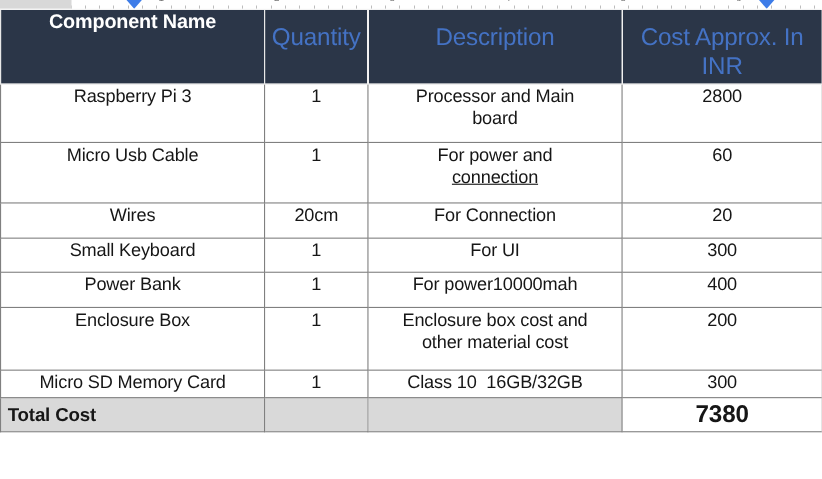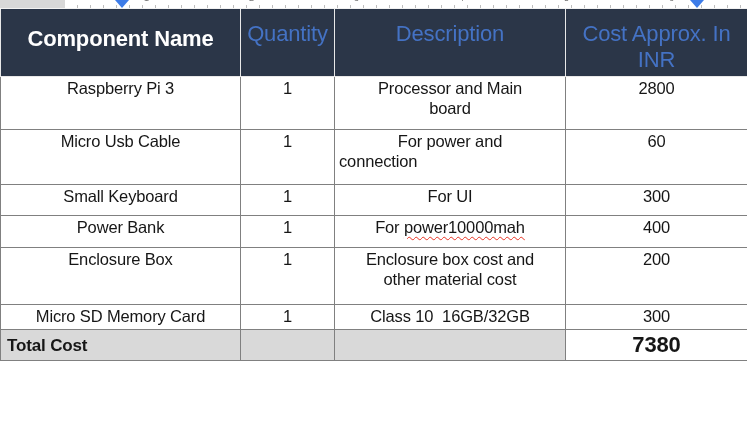--- a/index.html
+++ b/index.html
@@ -14,25 +14,25 @@
     background:repeating-linear-gradient(to right,transparent 0 12px,#bdbdbd 12px 13px);}
   .ruler-num{position:absolute;top:-6px;font-size:9px;color:#777;line-height:1;}
   .indent-marker{position:absolute;top:0;width:0;height:0;
     border-left:7px solid transparent;border-right:7px solid transparent;border-top:8px solid #3d7ce8;}
   
   table{border-collapse:collapse;table-layout:fixed;width:747px;
     font-size:16.5px;letter-spacing:-0.15px;line-height:1.2;}
   th,td{padding:2px 4px;vertical-align:top;overflow:hidden;}
   td{border:1px solid #808080;}
   thead th{background:#2b3648;border:1px solid #e8e8e8;border-top:none;font-weight:400;}
-  th.comp{color:#ffffff;font-weight:700;font-size:22px;padding-top:17px;}
+  th.comp{color:#ffffff;font-weight:700;font-size:18px;padding-top:0;}
   th.accent{color:#4472c4;font-size:22px;padding-top:12px;}
   .center{text-align:center;}
-  .line-left{text-align:left;}
-  .misspelled{text-decoration:underline;text-decoration-style:wavy;
+  .line-left{text-align:center;text-decoration:underline;}
+  .misspelled{text-decoration-style:wavy;
     text-decoration-color:#ea3323;text-decoration-thickness:1px;text-underline-offset:3px;}
   .total-label{background:#d9d9d9;font-weight:700;font-size:17px;text-align:left;padding:6px 6px 0 6px;margin-top:28px;}
   .total-empty{background:#d9d9d9;}
   .total-value{font-weight:700;font-size:22px;text-align:center;}
 </style>
 </head>
 <body>
 
 <div class="ruler">
   <div class="ruler-left"></div>
@@ -74,20 +74,26 @@
     </tr>
     <tr style="height:55px">
       <td class="center">Micro Usb Cable</td>
       <td class="center">1</td>
       <td class="center">
         <div>For power and</div>
         <div class="line-left">connection</div>
       </td>
       <td class="center">60</td>
     </tr>
+    <tr style="height:32px">
+      <td class="center">Wires</td>
+      <td class="center">20cm</td>
+      <td class="center">For Connection</td>
+      <td class="center">20</td>
+    </tr>
     <tr style="height:31px">
       <td class="center">Small Keyboard</td>
       <td class="center">1</td>
       <td class="center">For UI</td>
       <td class="center">300</td>
     </tr>
     <tr style="height:32px">
       <td class="center">Power Bank</td>
       <td class="center">1</td>
       <td class="center">

